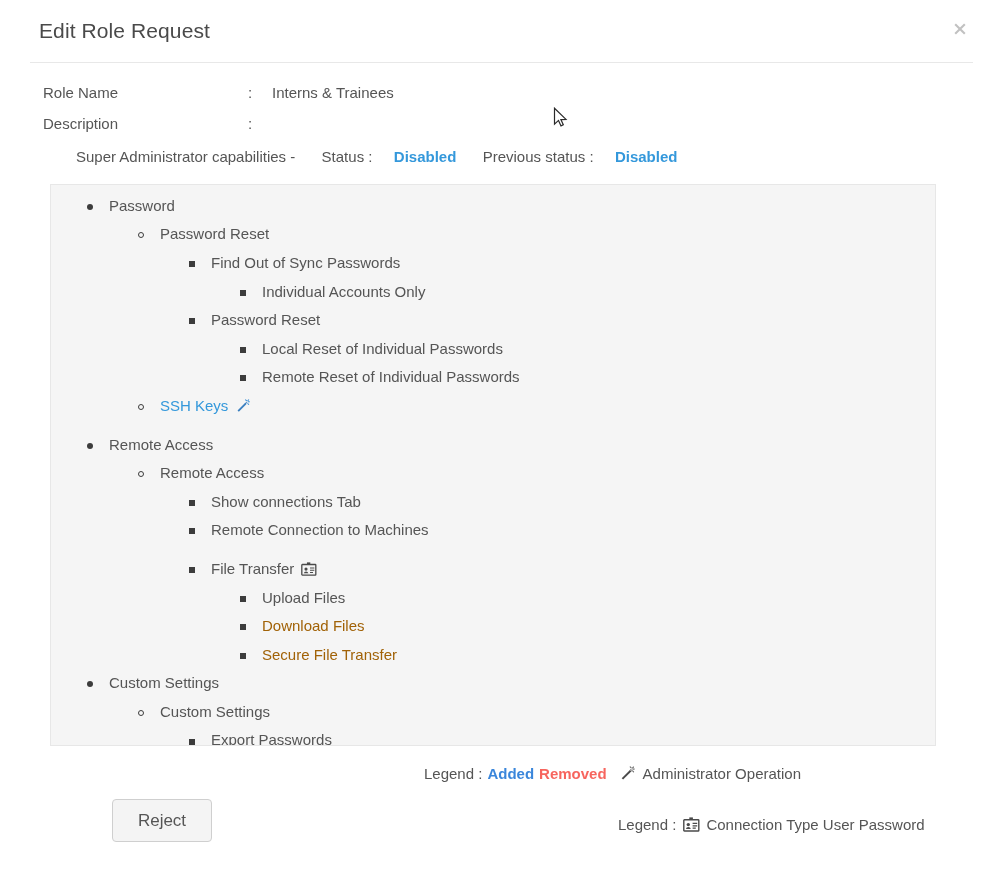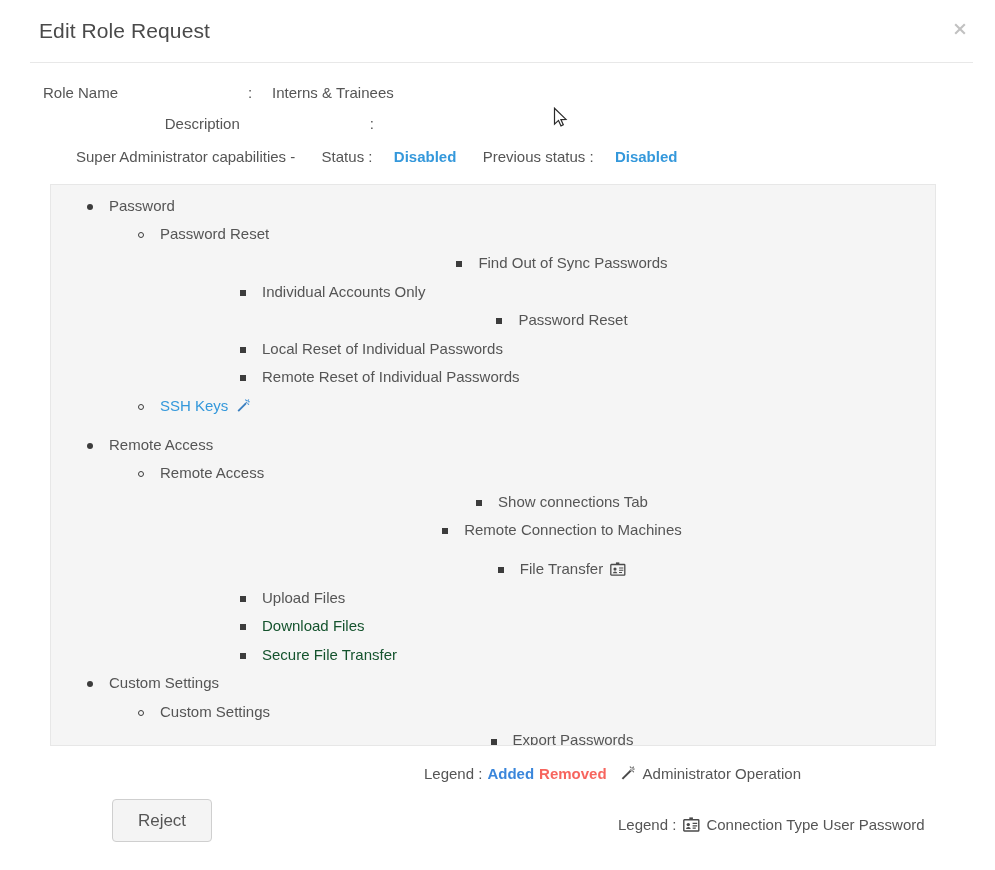--- a/index.html
+++ b/index.html
@@ -67,21 +67,20 @@
     left: 43px;
     top: 84px;
     font-size: 15px;
     color: #555;
   }
   .meta-row {
     display: flex;
     align-items: baseline;
     height: 31px;
     white-space: nowrap;
-    justify-content: flex-end;
   }
   .meta-label {
     width: 205px;
     font-size: 15px;
     color: #555;
   }
   .meta-colon {
     width: 24px;
     color: #555;
   }
@@ -162,25 +161,25 @@
     width: 6px; height: 6px;
     background: #3c3c3c;
     vertical-align: middle;
   }
   .node-label {
     color: #555;
     font-size: 15px;
     padding-left: 8px;
   }
   .node-label.added { color: #3498db; }
-  .node-label.removed { color: #14532d; }
+  .node-label.removed { color: #a16207; }
 
   .lvl1 { padding-left: 36px; }
   .lvl2 { padding-left: 87px; }
-  .lvl3 { padding-left: 138px; justify-content: center; }
+  .lvl3 { padding-left: 138px; }
   .lvl4 { padding-left: 189px; }
 
   .node-icon {
     display: inline-flex;
     align-items: center;
     margin-left: 7px;
     position: relative;
     top: 1px;
   }
 

